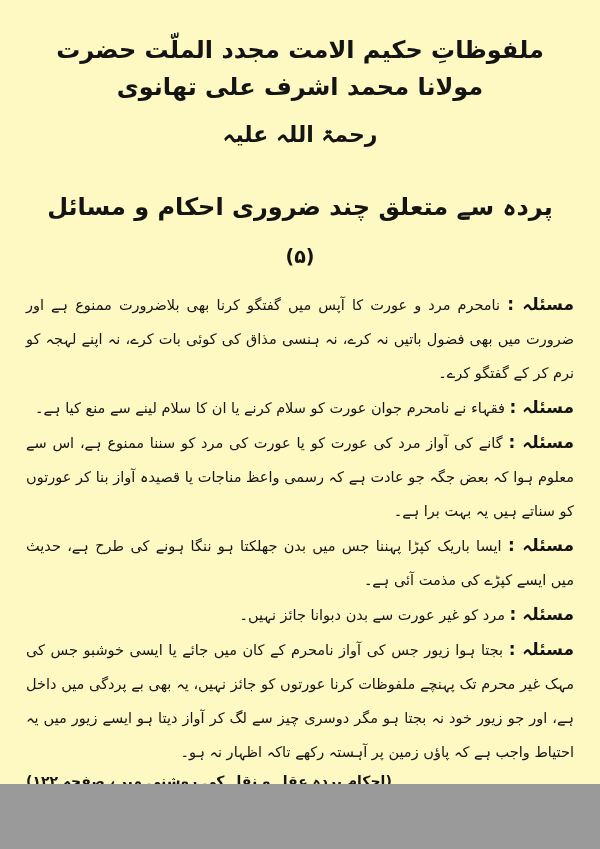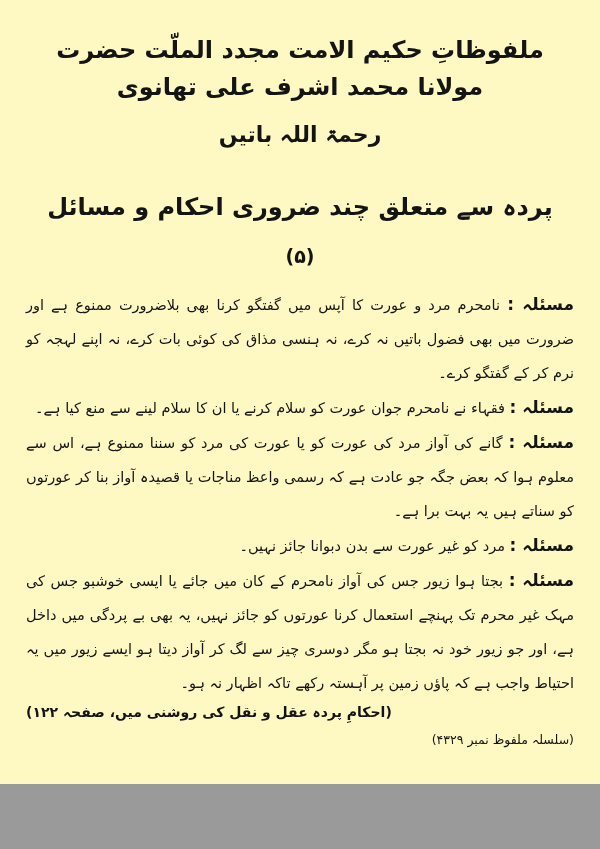--- a/index.html
+++ b/index.html
@@ -71,38 +71,39 @@
     font-size: 12.5px;
   }
 </style>
 </head>
 <body>
 
 <div class="page">
 
   <h1 class="doc-title">ملفوظاتِ حکیم الامت مجدد الملّت حضرت مولانا محمد اشرف علی تھانوی</h1>
 
-  <div class="doc-honorific">رحمۃ اللہ باتیں</div>
+  <div class="doc-honorific">رحمۃ اللہ علیہ</div>
 
   <h2 class="section-heading">پردہ سے متعلق چند ضروری احکام و مسائل</h2>
 
   <div class="section-number">(۵)</div>
 
   <div class="body-text">
 
     <p class="masala"><strong class="masala-label">مسئلہ :</strong> <span>نامحرم مرد و عورت کا آپس میں گفتگو کرنا بھی بلاضرورت ممنوع ہے اور ضرورت میں بھی فضول باتیں نہ کرے، نہ ہنسی مذاق کی کوئی بات کرے، نہ اپنے لہجہ کو نرم کر کے گفتگو کرے۔</span></p>
 
     <p class="masala"><strong class="masala-label">مسئلہ :</strong> <span>فقہاء نے نامحرم جوان عورت کو سلام کرنے یا ان کا سلام لینے سے منع کیا ہے۔</span></p>
 
     <p class="masala"><strong class="masala-label">مسئلہ :</strong> <span>گانے کی آواز مرد کی عورت کو یا عورت کی مرد کو سننا ممنوع ہے، اس سے معلوم ہوا کہ بعض جگہ جو عادت ہے کہ رسمی واعظ مناجات یا قصیدہ آواز بنا کر عورتوں کو سناتے ہیں یہ بہت برا ہے۔</span></p>
 
+    <p class="masala"><strong class="masala-label">مسئلہ :</strong> <span>ایسا باریک کپڑا پہننا جس میں بدن جھلکتا ہو ننگا ہونے کی طرح ہے، حدیث میں ایسے کپڑے کی مذمت آئی ہے۔</span></p>
 
     <p class="masala"><strong class="masala-label">مسئلہ :</strong> <span>مرد کو غیر عورت سے بدن دبوانا جائز نہیں۔</span></p>
 
-    <p class="masala"><strong class="masala-label">مسئلہ :</strong> <span>بجتا ہوا زیور جس کی آواز نامحرم کے کان میں جائے یا ایسی خوشبو جس کی مہک غیر محرم تک پہنچے استعمال کرنا عورتوں کو جائز نہیں، یہ بھی بے پردگی میں داخل ہے، اور جو زیور خود نہ بجتا ہو مگر دوسری چیز سے لگ کر آواز دیتا ہو ایسے زیور میں یہ احتیاط واجب ہے کہ پاؤں زمین پر آہستہ رکھے تاکہ اظہار نہ ہو۔</span></p>
+    <p class="masala"><strong class="masala-label">مسئلہ :</strong> <span>بجتا ہوا زیور جس کی آواز نامحرم کے کان میں جائے یا ایسی خوشبو جس کی مہک غیر محرم تک پہنچے ملفوظات کرنا عورتوں کو جائز نہیں، یہ بھی بے پردگی میں داخل ہے، اور جو زیور خود نہ بجتا ہو مگر دوسری چیز سے لگ کر آواز دیتا ہو ایسے زیور میں یہ احتیاط واجب ہے کہ پاؤں زمین پر آہستہ رکھے تاکہ اظہار نہ ہو۔</span></p>
 
   </div>
 
   <div class="citation">(احکامِ پردہ عقل و نقل کی روشنی میں، صفحہ ۱۲۲)</div>
 
   <div class="serial">(سلسلہ ملفوظ نمبر ۴۳۲۹)</div>
 
 </div>
 
 </body></html>

